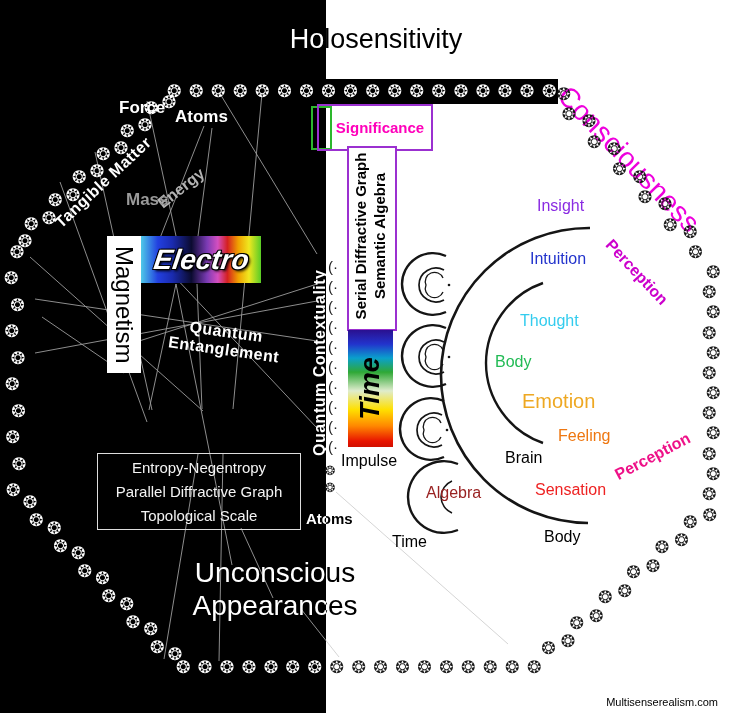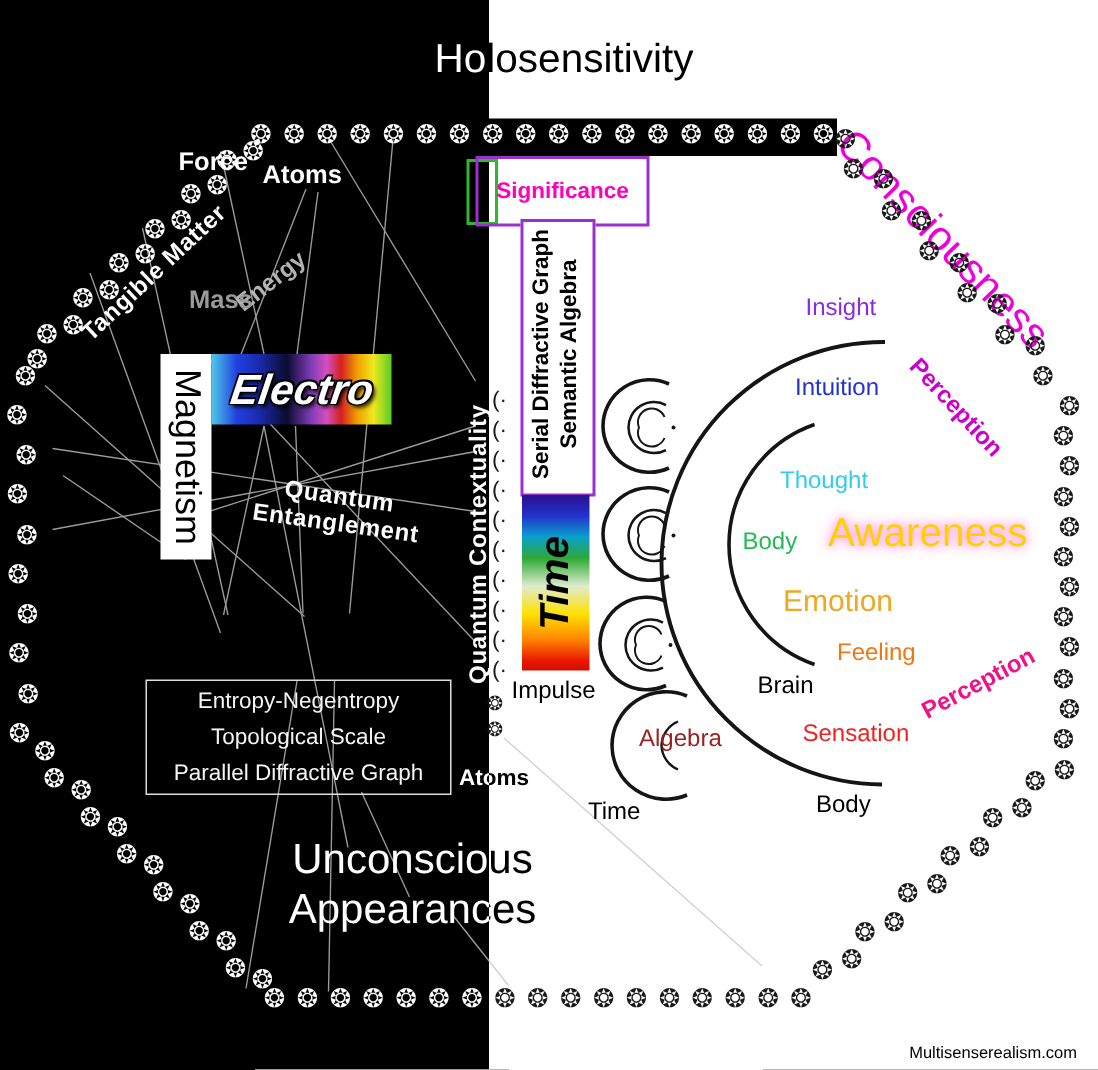--- a/index.html
+++ b/index.html
@@ -40,21 +40,21 @@
   #space-box span{font-size:27px;color:#000;}
   #entropy-box{left:97px;top:453px;width:202px;height:75px;border:1px solid #ddd;display:flex;flex-direction:column;align-items:center;justify-content:center;}
   #entropy-box div{font-size:15px;color:#f4f4f4;line-height:24px;text-align:center;}
   #unconscious{left:177px;top:556px;width:196px;font-size:28px;line-height:33px;--cut:149px;}
   #atoms{left:306px;top:510px;width:54px;font-size:15px;font-weight:bold;--cut:20px;text-align:left;}
   #title{left:280px;top:24px;width:192px;font-size:27px;--cut:46px;}
   #qcontext{left:311px;top:456px;font-size:16px;letter-spacing:.5px;transform:rotate(-90deg);transform-origin:0 0;}
   
   #green-rect{left:311px;top:106px;width:17px;height:40px;border:2px solid var(--c-box_green);}
   #purple-top{left:317px;top:104px;width:112px;height:43px;border:2px solid var(--c-box_purple);display:flex;align-items:center;justify-content:center;}
-  #significance{font-size:15px;font-weight:bold;color:var(--c-significance);}
+  #significance{font-size:15px;font-weight:bold;color:var(--c-significance);padding-left:10px;}
   #purple-vert{left:347px;top:146px;width:46px;height:181px;border:2px solid var(--c-box_purple);background:#fff;}
   #sdg{left:351px;top:325px;width:178px;transform:rotate(-90deg);transform-origin:0 0;font-size:15px;font-weight:bold;color:#000;line-height:19px;text-align:center;}
   #time-bar{left:348px;top:330px;width:45px;height:117px;display:flex;align-items:center;justify-content:center;
     background:linear-gradient(180deg,#2a1090 0%,#2233cc 12%,#0aa0cc 24%,#2fa836 36%,#dfeccd 52%,#ffe000 68%,#ff8800 82%,#e81400 95%,#d01000 100%);}
   #time-bar .ttext{font-size:27px;font-weight:bold;font-style:italic;color:#000;transform:rotate(-90deg);}
   #impulse{left:341px;top:452px;font-size:16px;color:#000;}
   #cells{left:392px;top:533px;font-size:16px;color:#000;}
   
   #insight{left:537px;top:197px;font-size:16px;color:var(--c-insight);}
   #intuition{left:530px;top:250px;font-size:16px;color:var(--c-intuition);}
@@ -155,22 +155,22 @@
   </div>
   <div class="abs" id="electro-bar">
     <span class="etext">Electro</span>
   </div>
 
   <div class="lbl w bold" id="qe">Quantum
 Entanglement</div>
 
   <div class="abs" id="entropy-box">
     <div>Entropy-Negentropy</div>
+    <div>Parallel Diffractive Graph</div>
     <div>Topological Scale</div>
-    <div>Parallel Diffractive Graph</div>
   </div>
 
   <div class="lbl w bold" id="qcontext">Quantum Contextuality</div>
 
   <div class="abs" id="green-rect"></div>
   <div class="abs" id="purple-top">
     <span id="significance">Significance</span>
   </div>
   <div class="abs" id="purple-vert"></div>
   <div class="lbl" id="sdg">Serial Diffractive Graph
@@ -182,21 +182,20 @@
   <div class="lbl" id="impulse">Impulse</div>
   <div class="lbl" id="cells">Time</div>
 
   <div class="lbl" id="consciousness">Consciousness</div>
   <div class="lbl" id="perception-upper">Perception</div>
   <div class="lbl" id="perception-lower">Perception</div>
   <div class="lbl" id="insight">Insight</div>
   <div class="lbl" id="intuition">Intuition</div>
   <div class="lbl" id="thought">Thought</div>
   <div class="lbl" id="self">Body</div>
-  <div class="lbl" id="awareness">Awareness</div>
   <div class="lbl" id="emotion">Emotion</div>
   <div class="lbl" id="feeling">Feeling</div>
   <div class="lbl" id="brain">Brain</div>
   <div class="lbl" id="sensation">Sensation</div>
   <div class="lbl" id="signal">Algebra</div>
   <div class="lbl" id="body">Body</div>
 
   <div class="lbl" id="watermark">Multisenserealism.com</div>
 <span class="glyph gw" style="left: 174px; top: 91px; font-size: 17px;">❂</span>
     <span class="glyph gw" style="left: 196.059px; top: 91px; font-size: 17px;">❂</span>

